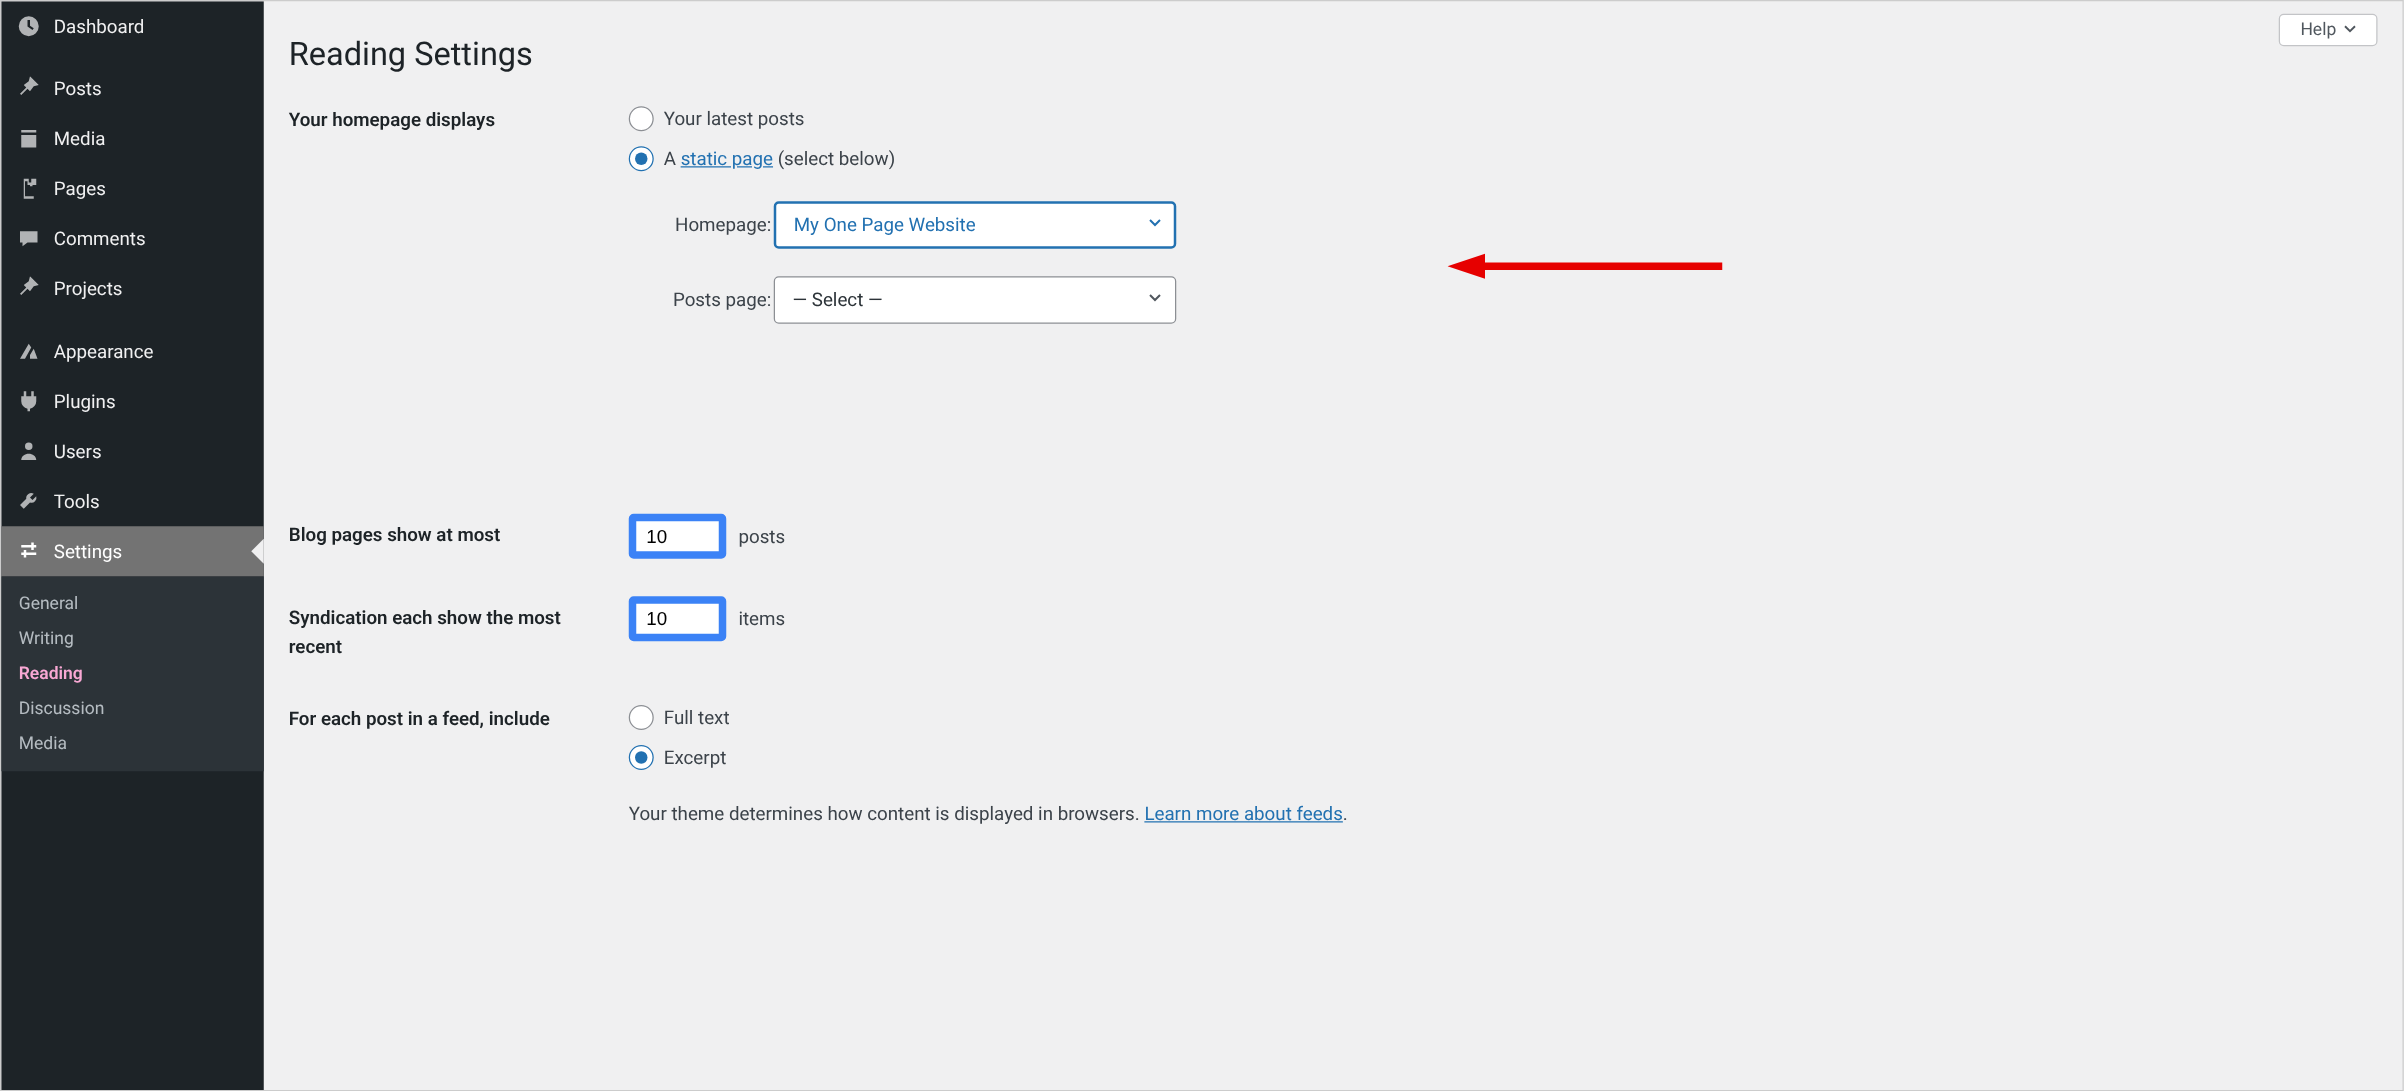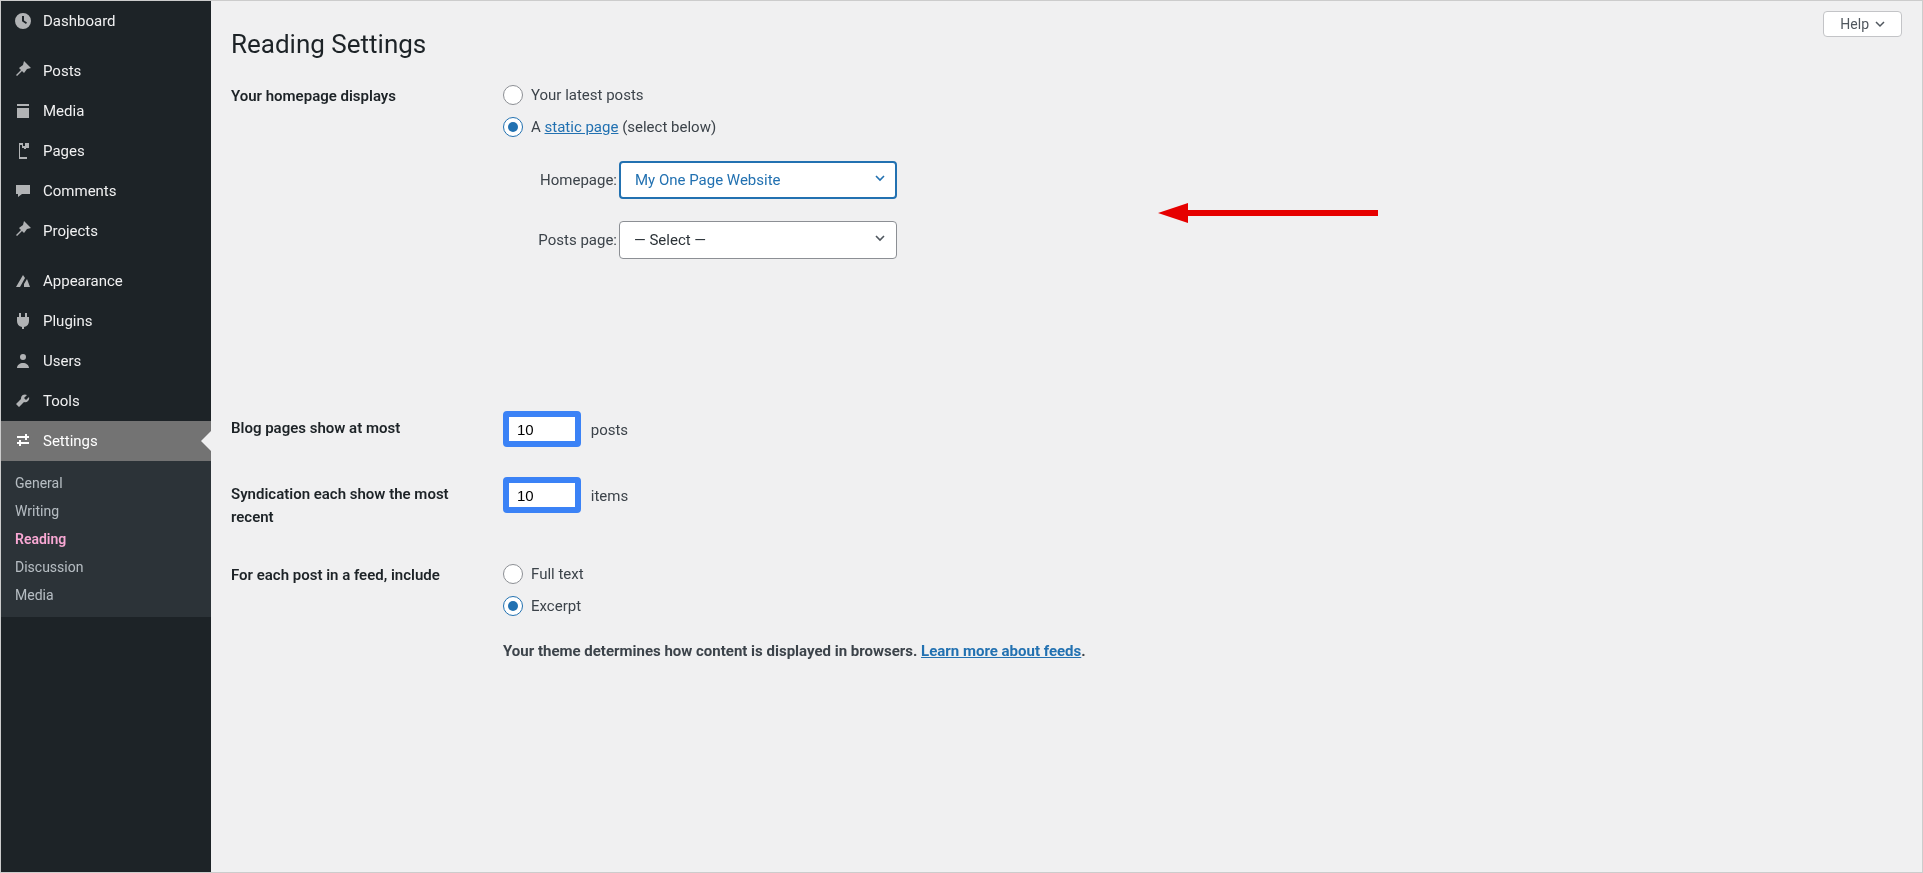--- a/index.html
+++ b/index.html
@@ -170,21 +170,21 @@
       align-items: center;
       margin-bottom: 22px;
     }
     .subselect-label {
       width: 96px;
       text-align: right;
       margin-right: 2px;
       font-size: 15px;
     }
     .select-box {
-      width: 278px;
+      width: 322px;
       height: 38px;
       background: #fff;
       border: 1px solid #8c8f94;
       border-radius: 4px;
       padding: 0 34px 0 14px;
       font-size: 15px;
       color: #2c3338;
       appearance: none;
       position: relative;
       display: flex;
@@ -207,21 +207,21 @@
     .number-input {
       width: 78px;
       height: 36px;
       border: 6px solid #3b82f6;
       border-radius: 4px;
       padding: 0 8px;
       font-size: 15px;
       background: #fff;
     }
     .inline-suffix { margin-left: 6px; }
-    .form-note { margin-top: 20px; font-size: 15px; color: #3c434a; font-weight: bold; }
+    .form-note { margin-top: 20px; font-size: 15px; color: #3c434a; }
     
     .arrow-annotation {
       position: absolute;
       left: 947px;
       top: 200px;
       pointer-events: none;
     }
   </style>
 </head>
 <body>

